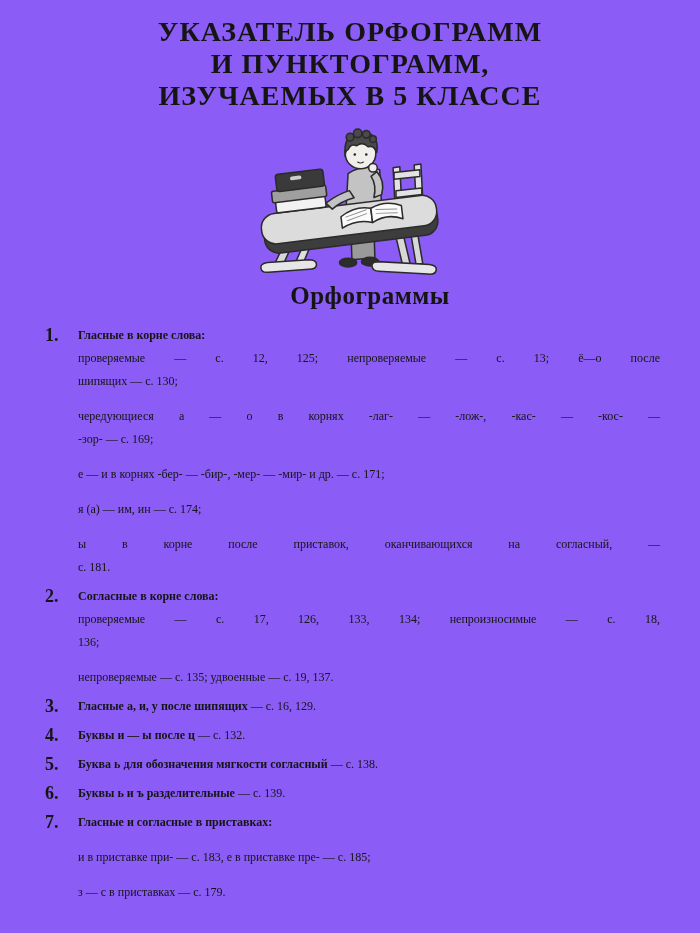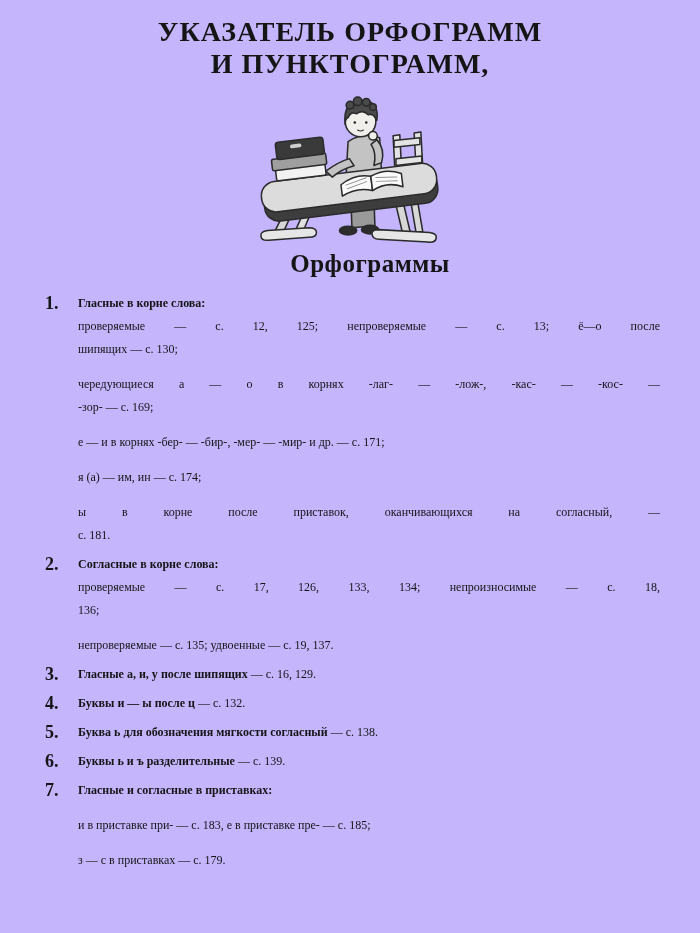--- a/index.html
+++ b/index.html
@@ -1,21 +1,21 @@
 <!DOCTYPE html>
 <html lang="ru"><head>
 <meta charset="utf-8">
 <style>
   html, body { margin:0; padding:0; }
   body { background:#ffffff; }
   .page {
     position:relative;
     width:700px; height:933px;
     margin:0 auto;
-    background:#c4b5fd;
+    background:#8b5cf6;
     color:#151515;
     font-family:"Liberation Serif","DejaVu Serif",serif;
     overflow:hidden;
   }
   .title {
     margin:0; padding-top:16px;
     text-align:center;
     font-size:28px; font-weight:700;
     line-height:1.14; letter-spacing:1px;
   }
@@ -50,20 +50,21 @@
   }
 </style>
 </head>
 <body>
 
 <div class="page">
 
   <h1 class="title">
     <span class="tline">УКАЗАТЕЛЬ ОРФОГРАММ</span>
     <span class="tline">И ПУНКТОГРАММ,</span>
+    <span class="tline">ИЗУЧАЕМЫХ В 5 КЛАССЕ</span>
   </h1>
 
   <div class="illustration">
     <svg viewBox="0 0 210 165" width="210" height="158">
       <g stroke="#2b2b2b" stroke-width="1.6" stroke-linejoin="round" stroke-linecap="round">
 
         <g fill="#e3e3e3">
           <polygon points="150,52 157,51 160,108 153,109"></polygon>
           <polygon points="172,49 179,48 182,104 175,105"></polygon>
           <polygon points="151,57 178,54 178,61 151,64"></polygon>

